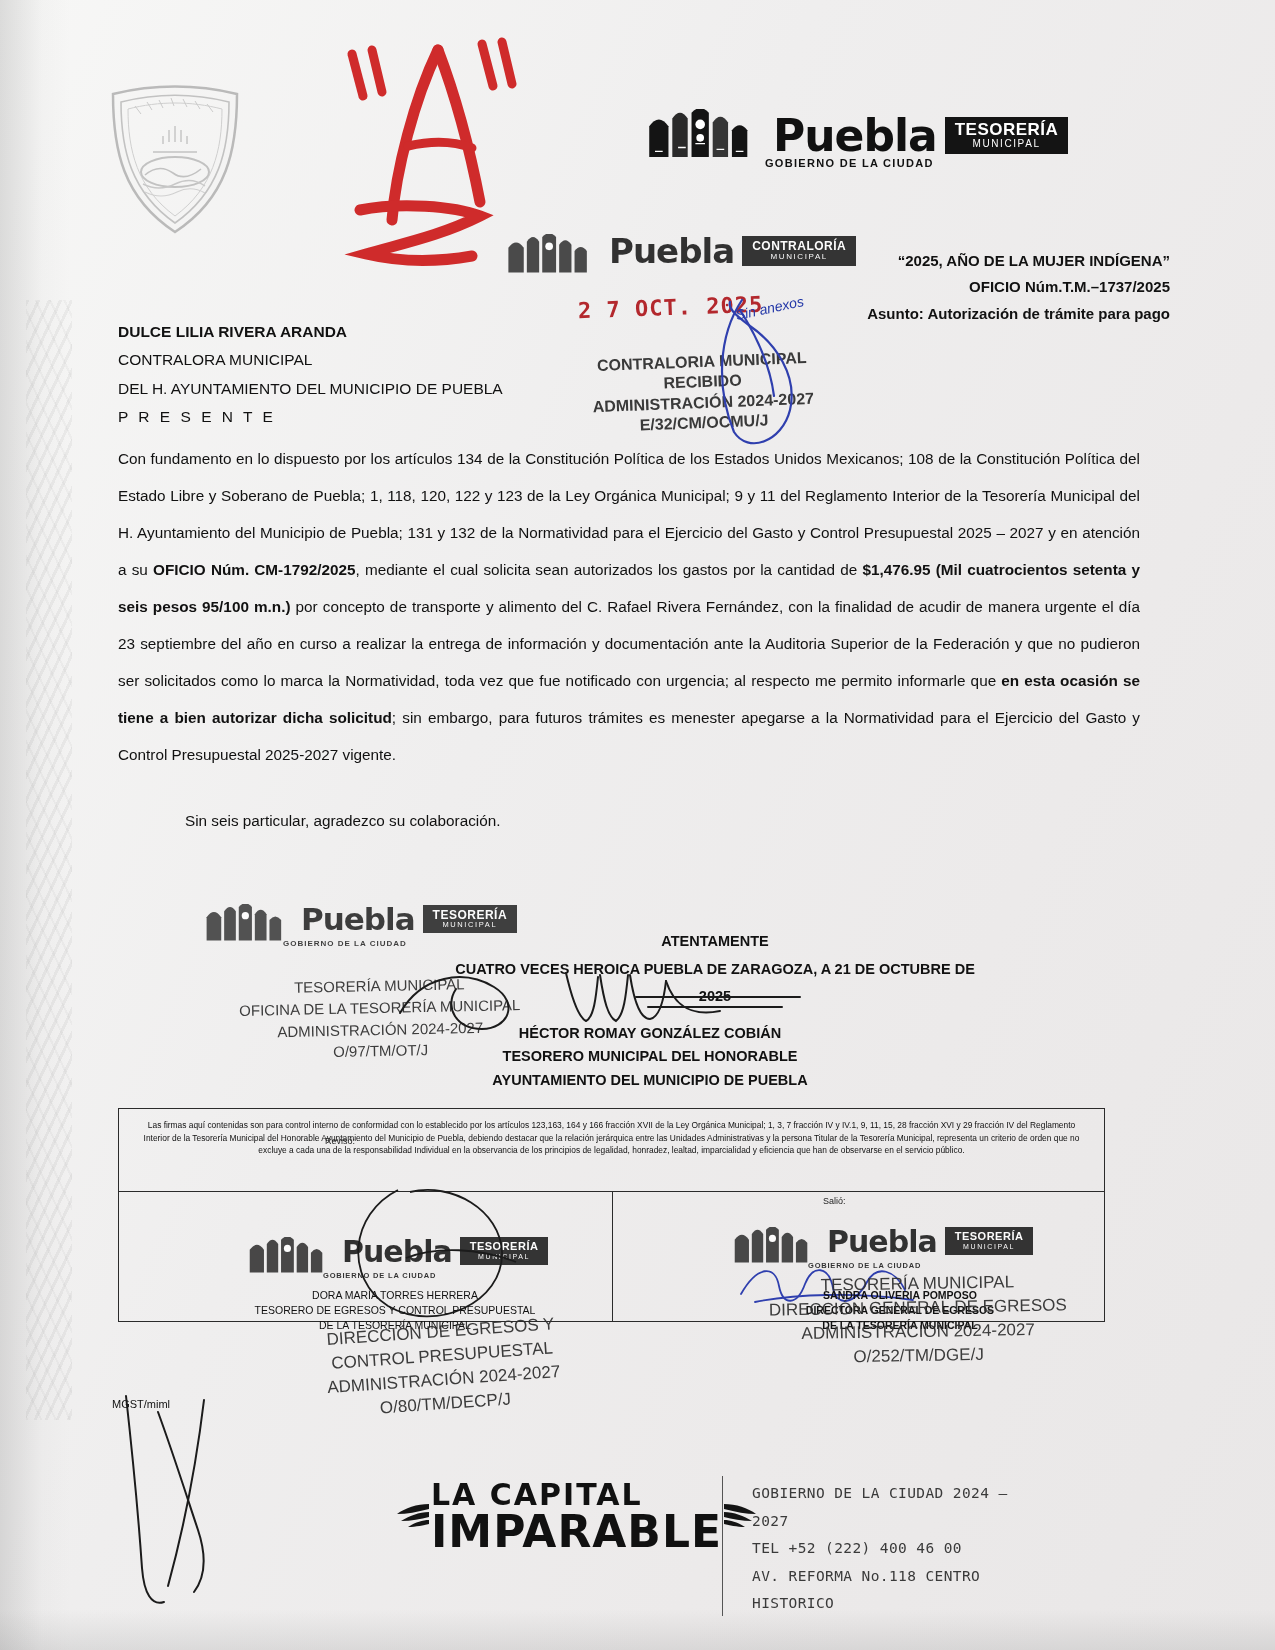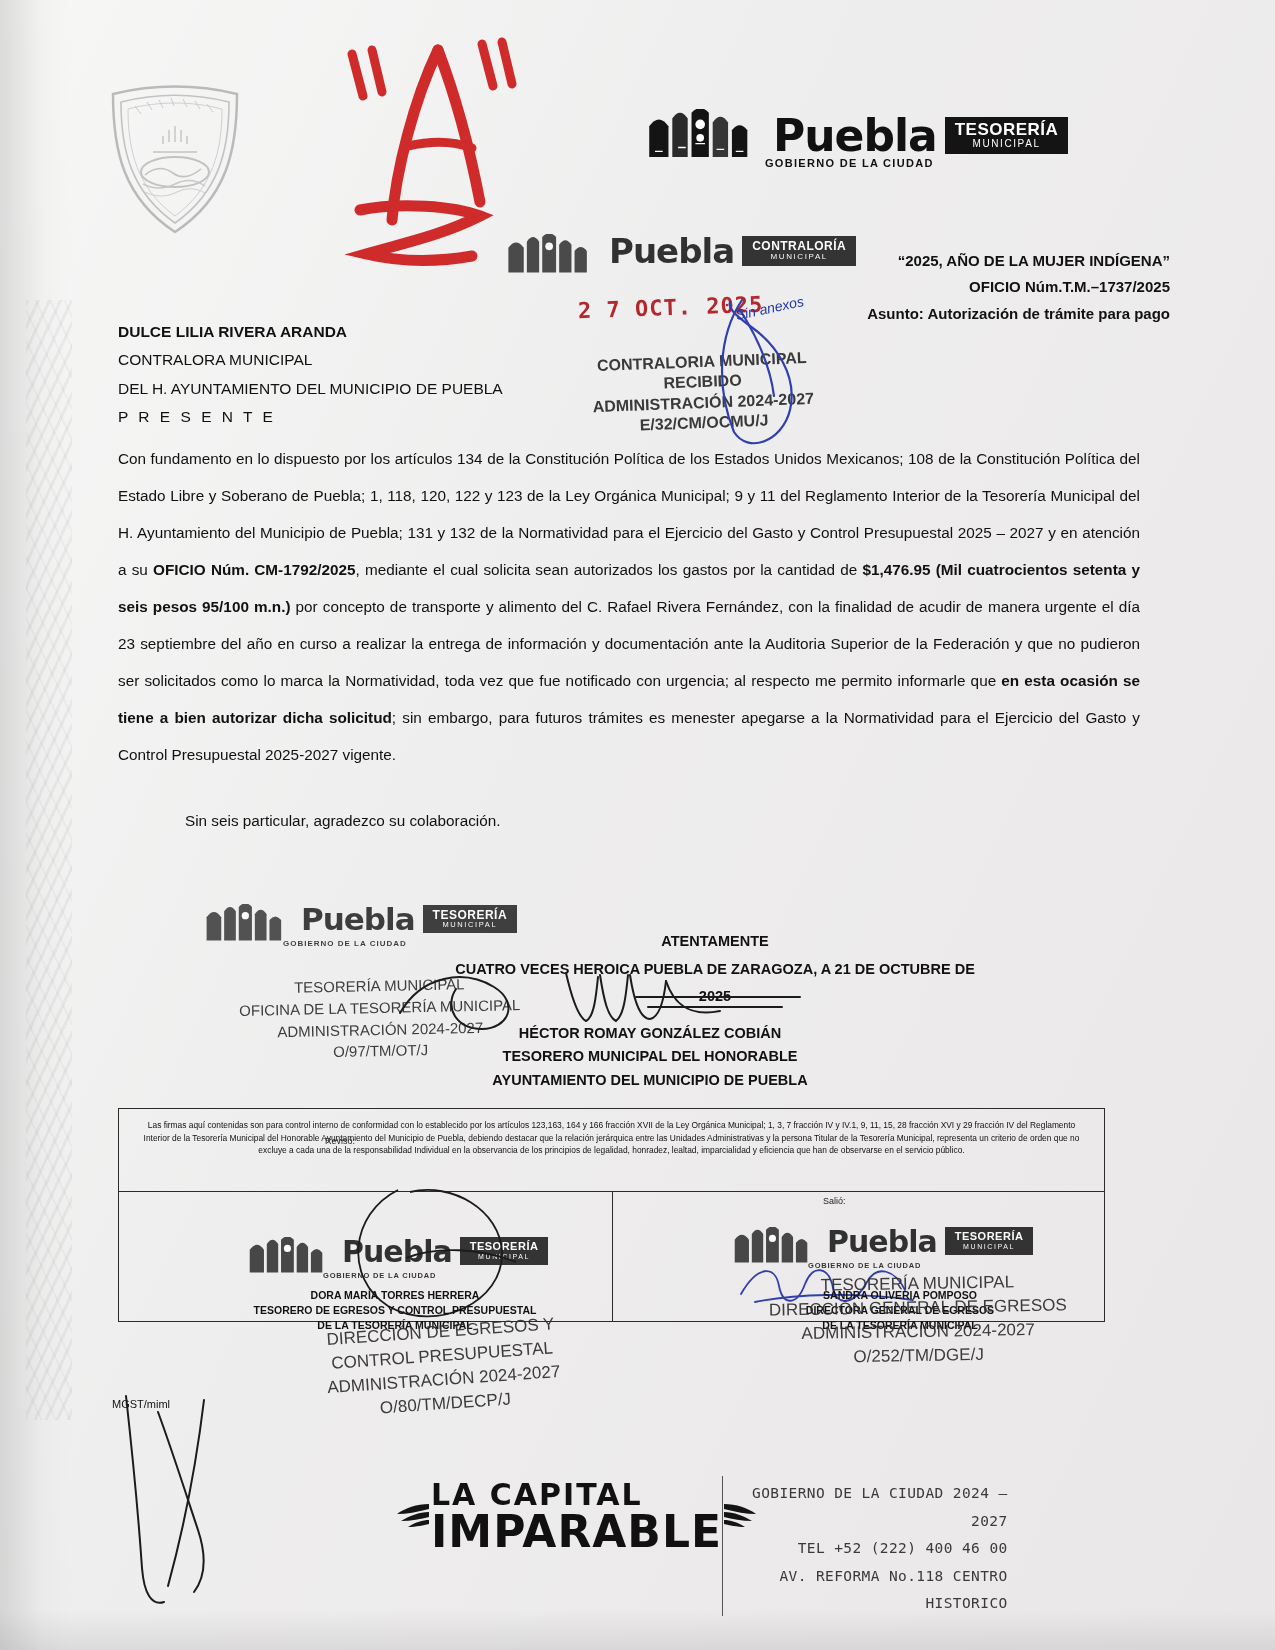--- a/index.html
+++ b/index.html
@@ -183,21 +183,21 @@
   .cell-logo-left .sub{font-size:7.5px;font-weight:700;letter-spacing:.8px;margin-left:75px;margin-top:-3px;}
 
   .cell-logo-right{position:absolute;left:733px;top:1218px;opacity:.85;}
   .cell-logo-right .logo-word{font-size:30px;}
   .cell-logo-right .tag-black .t1{font-size:11px;}
   .cell-logo-right .tag-black .t2{font-size:7px;}
   .cell-logo-right .sub{font-size:7.5px;font-weight:700;letter-spacing:.8px;margin-left:75px;margin-top:-3px;}
 
   .name-left{
     position:absolute;left:195px;top:1288px;width:400px;text-align:center;
-    font-size:10.5px;font-weight:700;line-height:1.42;
+    font-size:10.5px;font-weight:400;line-height:1.42;
   }
   .name-right{
     position:absolute;left:700px;top:1288px;width:400px;text-align:center;
     font-size:10.5px;font-weight:700;line-height:1.42;
   }
   .stamp-decp{
     position:absolute;left:278px;top:1320px;width:330px;text-align:center;
     font-size:17px;line-height:1.42;color:#2f2f2f;transform:rotate(-4deg);opacity:.93;
   }
   .stamp-dge{
@@ -223,21 +223,21 @@
   .footer-logo .imparable{
     font-family:"DejaVu Sans", sans-serif;
     font-size:44px;font-weight:700;letter-spacing:1px;line-height:1;
   }
   .footer-rule{
     position:absolute;left:722px;top:1476px;width:1px;height:140px;background:#555;
   }
   .footer-addr{
     position:absolute;left:752px;top:1480px;
     font-family:"DejaVu Sans Mono", monospace;
-    font-size:14.5px;line-height:1.9;color:#3a3a3a;letter-spacing:.4px;text-align:right;
+    font-size:14.5px;line-height:1.9;color:#3a3a3a;letter-spacing:.4px;
   }
 </style>
 </head>
 <body>
 
 <div class="page">
 
   <div class="scan-shadow"></div>
   <div class="scan-texture"></div>
   <div class="bottom-shadow"></div>

